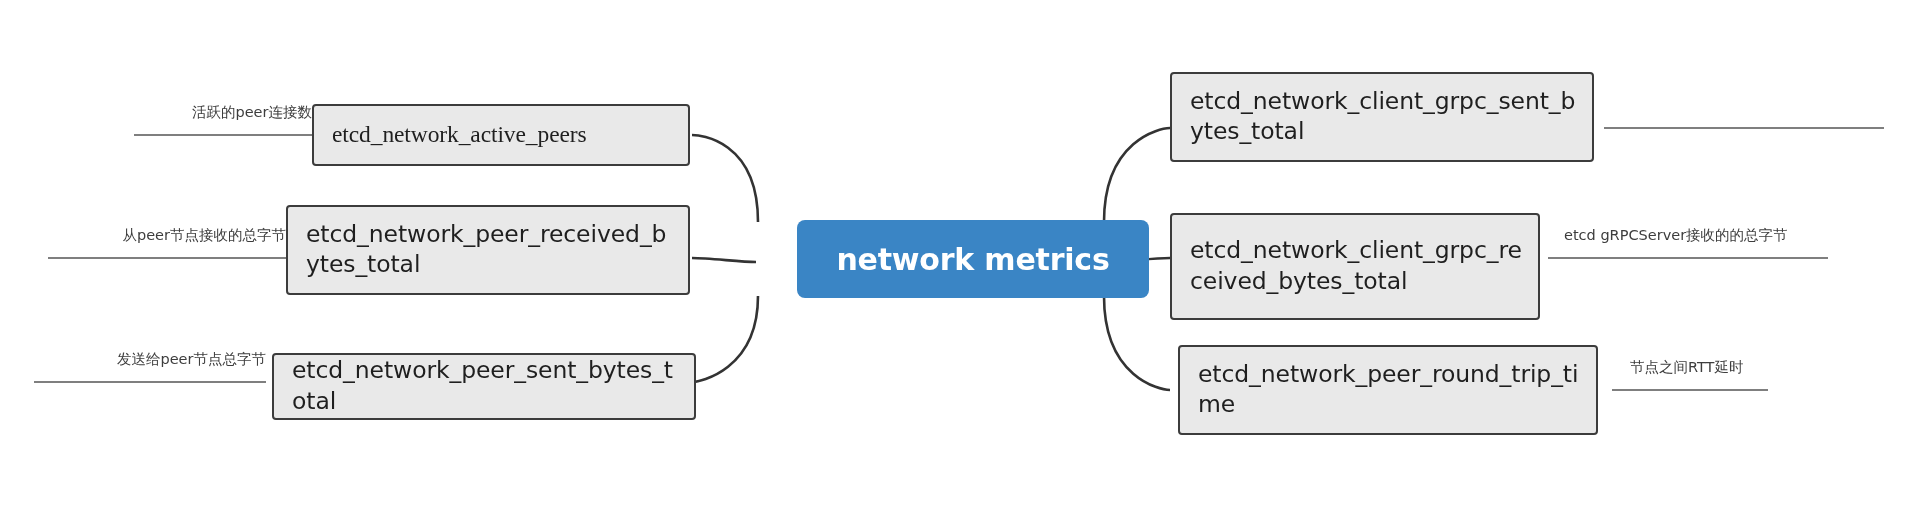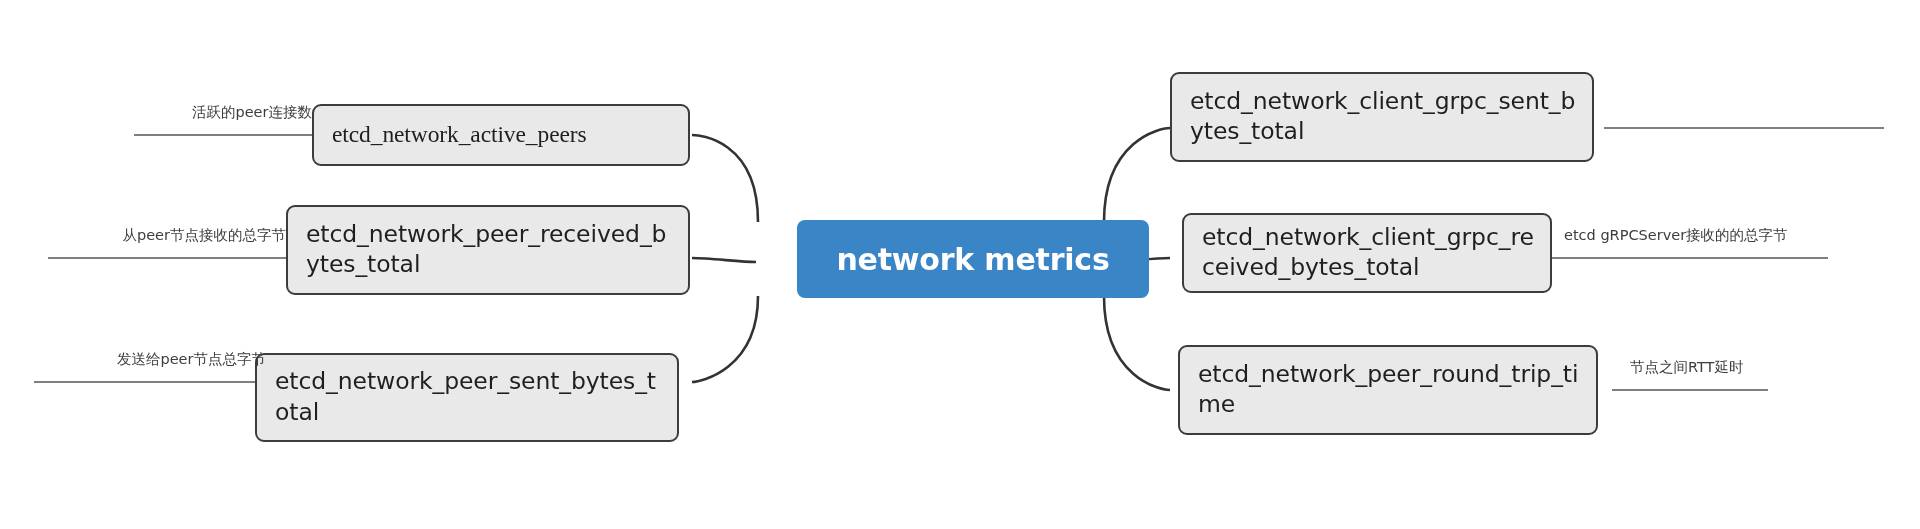--- a/index.html
+++ b/index.html
@@ -20,21 +20,21 @@
     left: 0; top: 0;
     width: 1920px;
     height: 529px;
     pointer-events: none;
   }
   .node {
     position: absolute;
     box-sizing: border-box;
     background: #e9e9e9;
     border: 2.5px solid #3c3c3c;
-    border-radius: 9px;
+    border-radius: 4px;
     display: flex;
     align-items: center;
     padding: 6px 16px 8px 18px;
     color: #1f1f1f;
     font-size: 23.5px;
     line-height: 1.28;
     letter-spacing: -0.1px;
     font-family: "DejaVu Sans", "Liberation Sans", sans-serif;
     word-break: break-word;
   }
@@ -95,29 +95,29 @@
   </div>
 
   <div class="node" style="left:312px; top:104px; width:378px; height:62px;font-family:Liberation Serif, serif;">
     <span class="node-text">etcd_network_active_peers</span>
   </div>
 
   <div class="node" style="left:286px; top:205px; width:404px; height:90px;">
     <span class="node-text">etcd_network_peer_received_bytes_total</span>
   </div>
 
-  <div class="node" style="left:255px; top:353px; width:424px; height:89px;">
+  <div class="node" style="left:272px; top:353px; width:424px; height:67px;">
     <span class="node-text">etcd_network_peer_sent_bytes_total</span>
   </div>
 
   <div class="node" style="left:1170px; top:72px; width:424px; height:90px;">
     <span class="node-text">etcd_network_client_grpc_sent_bytes_total</span>
   </div>
 
-  <div class="node" style="left:1170px; top:213px; width:370px; height:80px;margin-left:12px;">
+  <div class="node" style="left:1170px; top:213px; width:370px; height:107px;">
     <span class="node-text">etcd_network_client_grpc_received_bytes_total</span>
   </div>
 
   <div class="node" style="left:1170px; top:345px; width:420px; height:90px;margin-left:8px;">
     <span class="node-text">etcd_network_peer_round_trip_time</span>
   </div>
 
   <div class="edge-label align-right" style="left:134px; top:105px; width:178px;">
     <span>活跃的peer连接数</span>
   </div>

